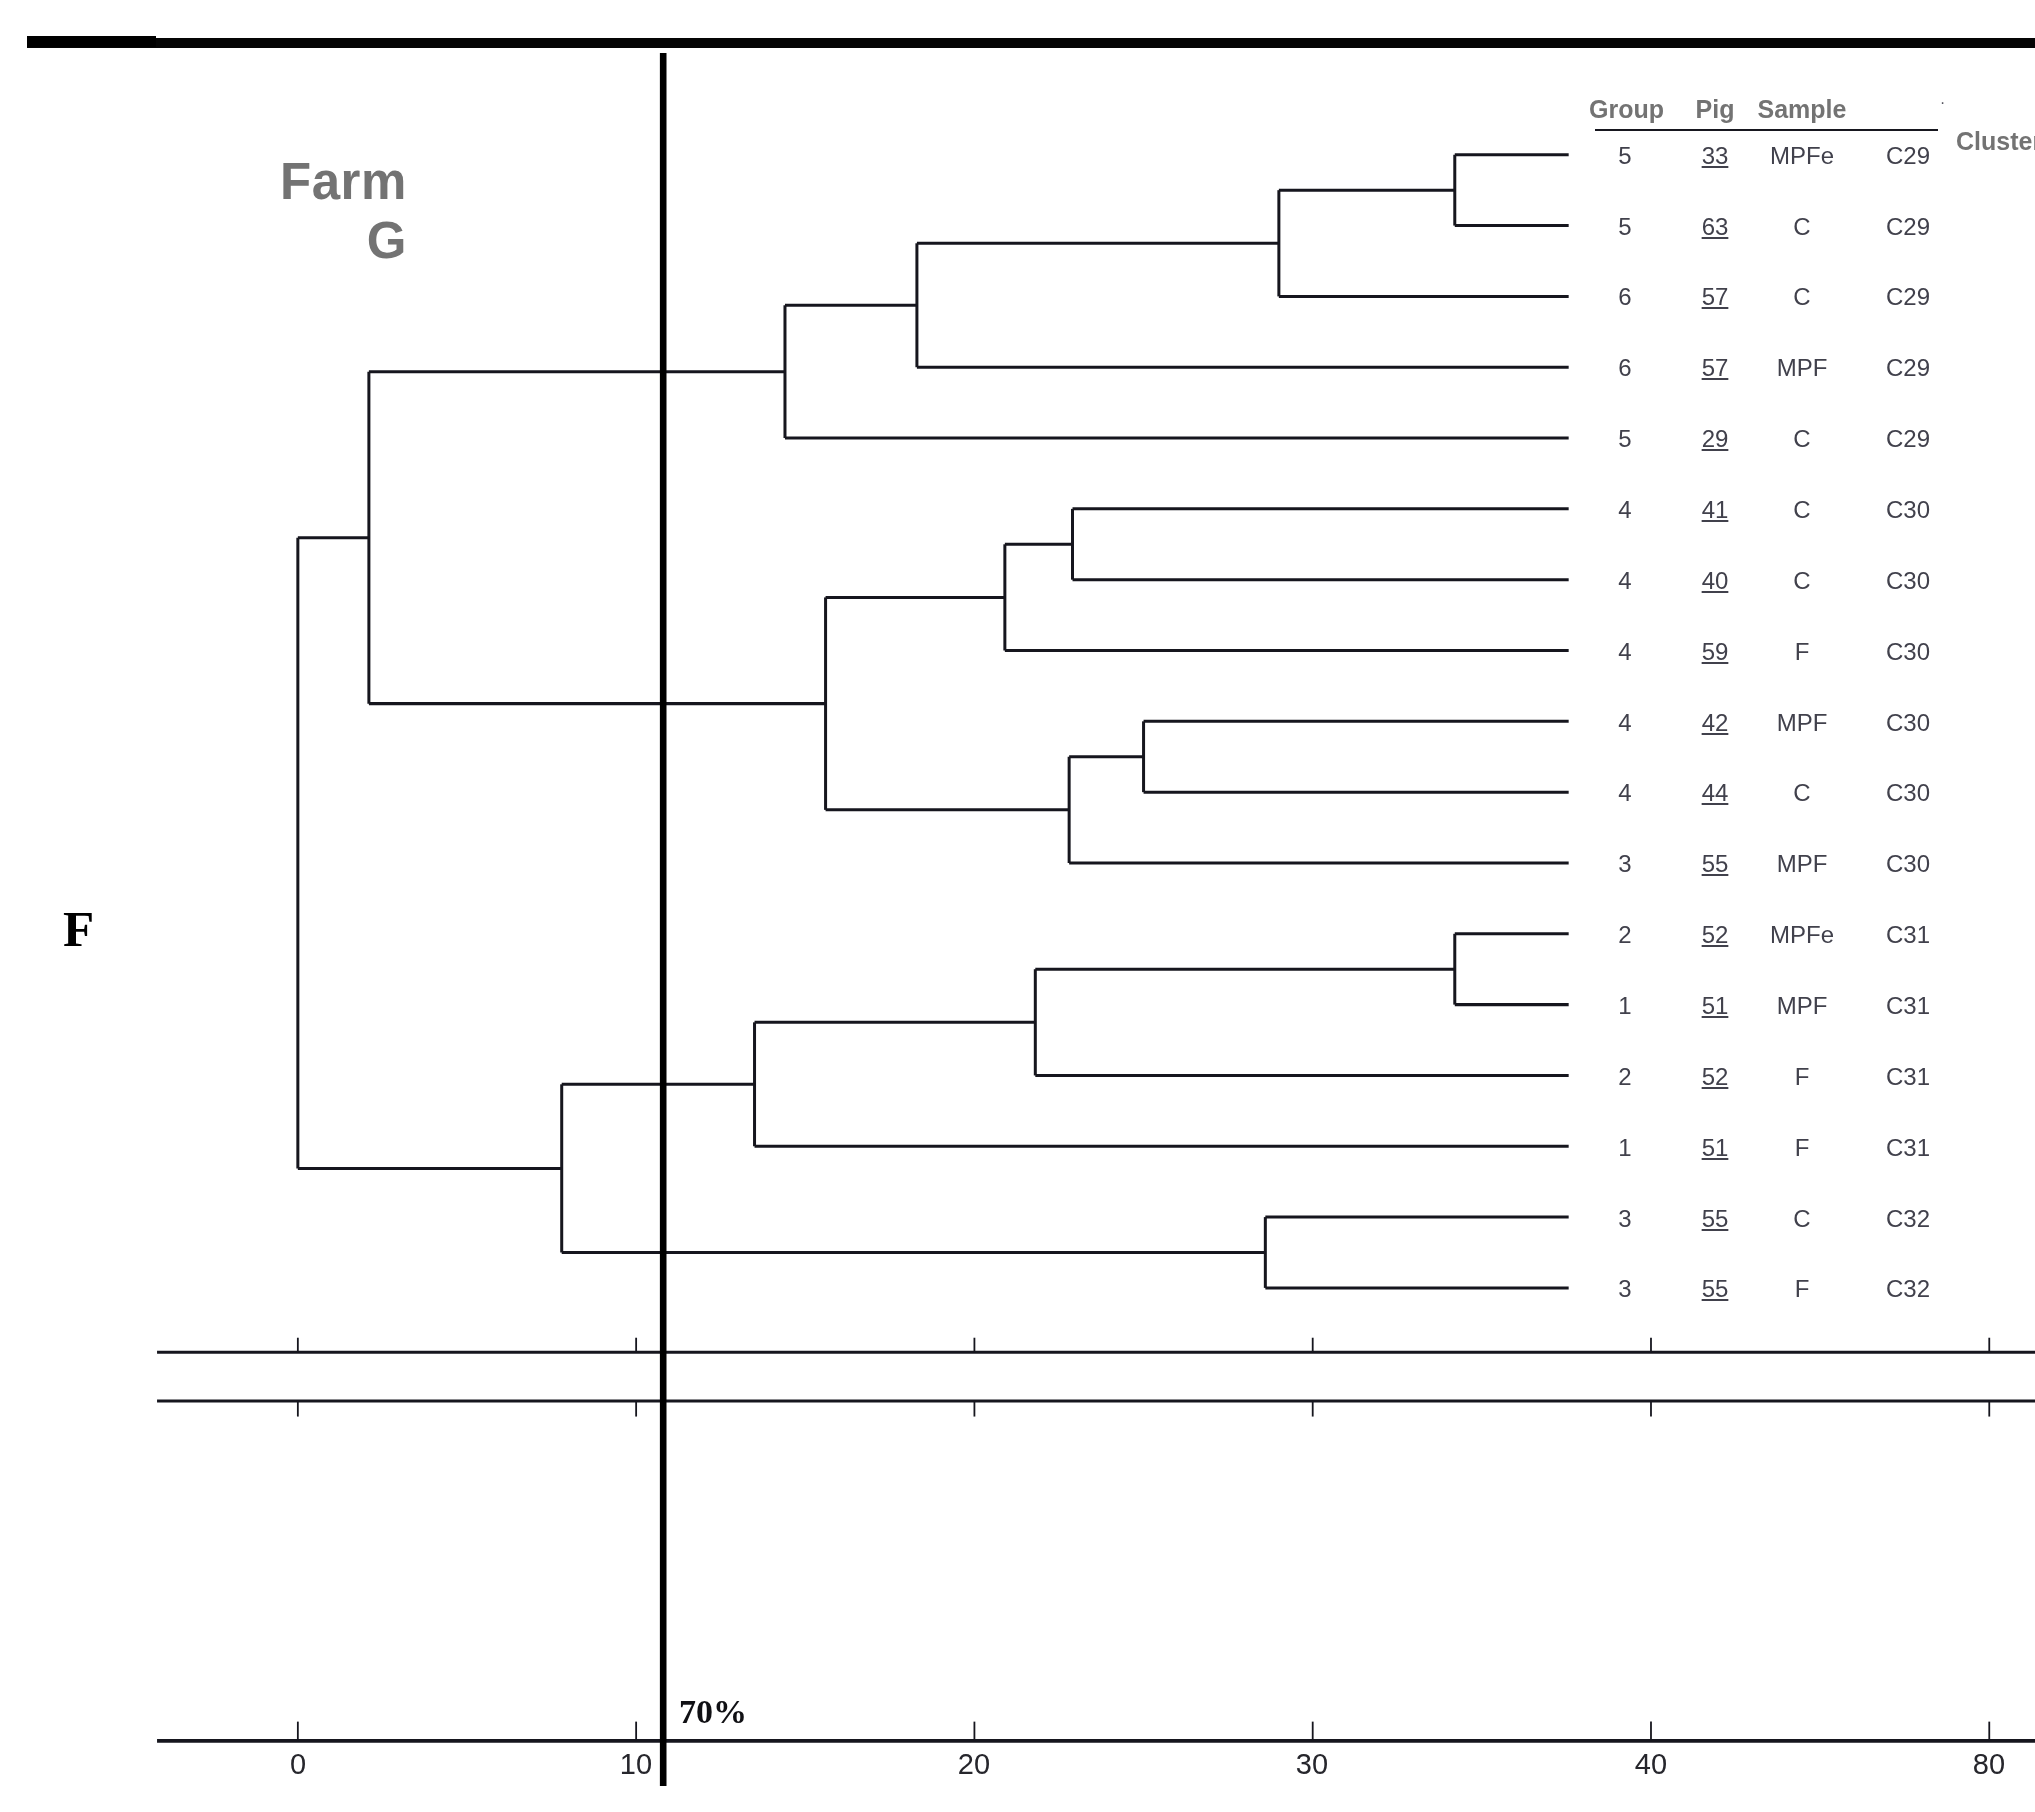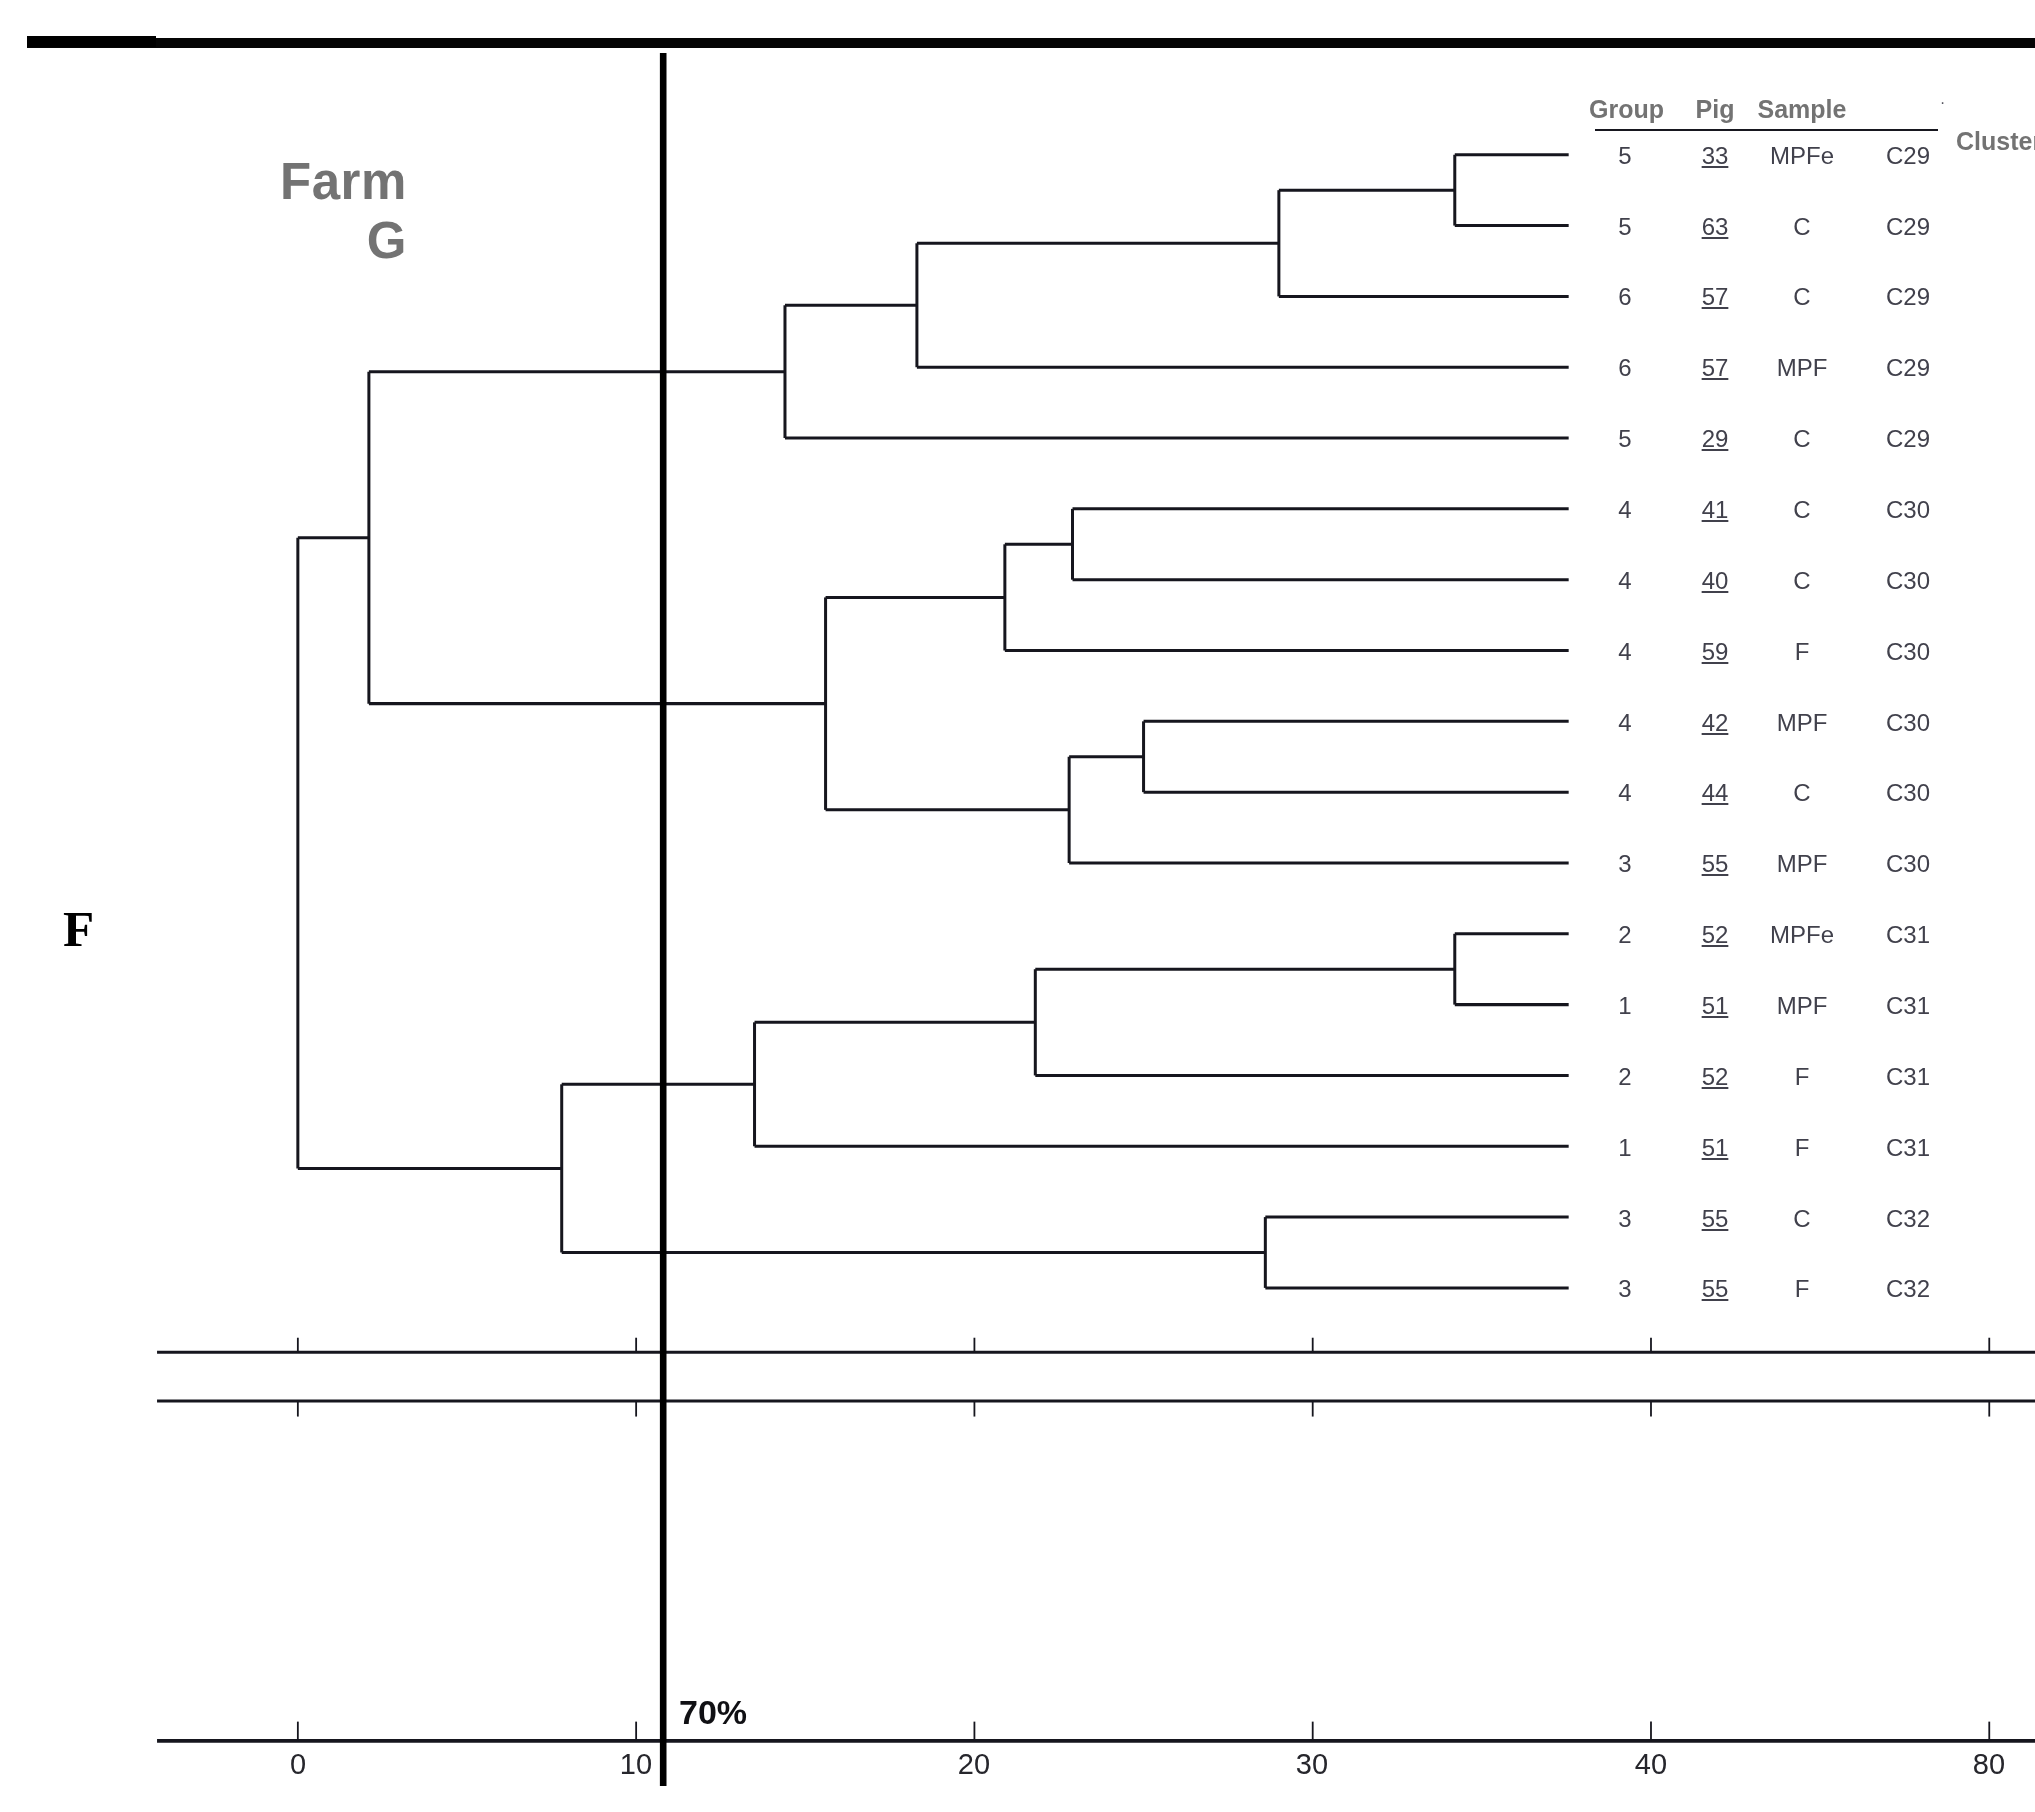--- a/index.html
+++ b/index.html
@@ -6,21 +6,21 @@
   #stage{position:relative;width:2035px;height:1812px;background:#ffffff;overflow:hidden;
          font-family:"Liberation Sans",sans-serif;}
   #chart-svg{position:absolute;left:0;top:0;}
   .hdr-bar{position:absolute;left:27px;top:38px;width:2008px;height:9.6px;background:#050505;}
   .hdr-bar-cap{position:absolute;left:27px;top:36px;width:129px;height:11.4px;background:#000000;}
   .farm-title{position:absolute;left:238px;top:152px;width:169px;height:43px;
               font-size:51px;font-weight:bold;color:#737373;letter-spacing:0.6px;text-align:right;}
   .panel-letter{position:absolute;left:63px;top:900px;width:66px;height:54px;
                 font-family:"Liberation Serif",serif;font-size:51px;font-weight:bold;color:#000;}
   .threshold-label{position:absolute;left:679px;top:1693px;width:102px;height:39px;
-                   font-size:34px;font-weight:bold;color:#101014;}
+                   font-size:34px;font-weight:bold;color:#101014;font-family:Liberation Serif, serif;}
   .th{position:absolute;top:95px;height:29px;text-align:center;font-size:25px;
       font-weight:bold;color:#737373;}
   .th-group{left:1589px;width:72px;} .th-pig{left:1679px;width:72px;}
   .th-sample{left:1754px;width:96px;} .th-cluster{left:1956px;width:84px;margin-top:32px;}
   .th-underline{position:absolute;left:1595px;top:129px;width:343px;height:2.4px;background:#17171f;}
   .th-mark{position:absolute;left:1940px;top:94px;font-size:15.6px;color:#55555f;}
   .trow{position:absolute;left:0;width:2035px;height:28px;font-size:24px;color:#41414c;}
   .trow span{position:absolute;top:0;height:28px;text-align:center;}
   .c-group{left:1589px;width:72px;} .c-pig{left:1679px;width:72px;text-decoration:underline;}
   .c-sample{left:1754px;width:96px;} .c-cluster{left:1866px;width:84px;}

